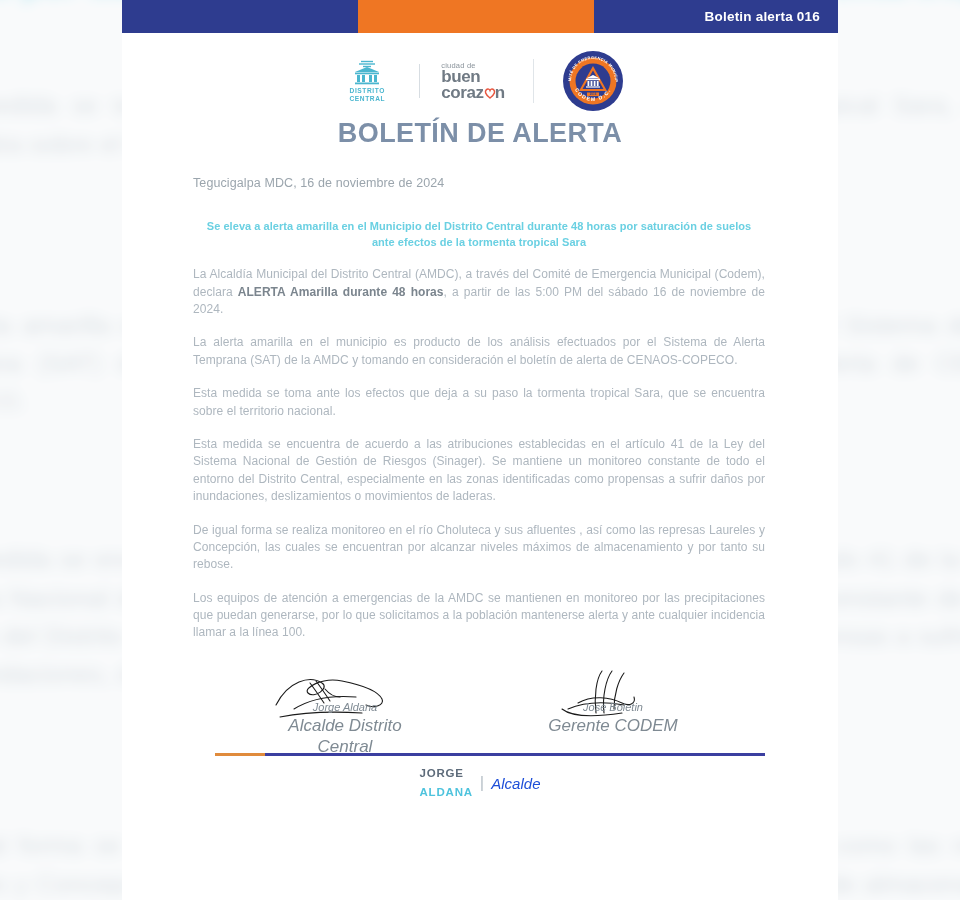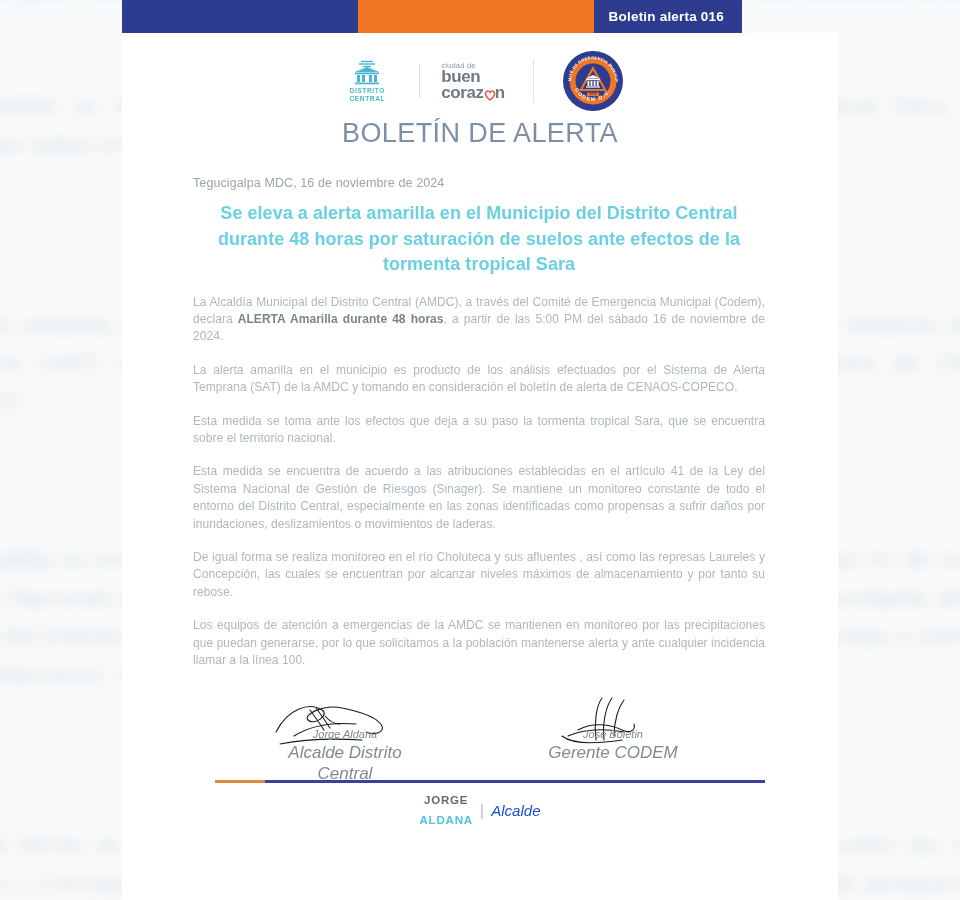--- a/index.html
+++ b/index.html
@@ -13,67 +13,67 @@
   .backdrop{
     position:absolute; left:-230px; top:-120px; width:1420px; height:1260px;
     filter:blur(7px); opacity:.55; transform:scale(1.02); transform-origin:center;
     background:#ffffff; overflow:hidden; pointer-events:none;
   }
   .bd-title{position:absolute;left:0;right:0;top:40px;text-align:center;
     font-size:34px;font-weight:bold;color:#7fd8e8;line-height:1.45;letter-spacing:.3px;padding:0 120px;}
   .bd-p{position:absolute;left:150px;right:150px;color:#c3cbd2;font-size:25px;line-height:1.5;text-align:justify;}
 
   
-  .banner{position:absolute;left:122px;top:0;width:620px;height:33px;display:flex;z-index:6;}
+  .banner{position:absolute;left:122px;top:0;width:716px;height:33px;display:flex;z-index:6;}
   .banner .seg-navy-l{width:236px;background:#2e3c8f;}
   .banner .seg-orange{width:236px;background:#ef7623;}
   .banner .seg-navy-r{flex:1;background:#2e3c8f;display:flex;align-items:center;justify-content:flex-end;}
   .banner .seg-navy-r span{color:#fff;font-size:13.5px;font-weight:bold;letter-spacing:.2px;padding-right:18px;}
 
   
   .card{position:absolute;left:122px;top:33px;width:716px;height:867px;background:#fff;z-index:5;}
 
   
   .logos{display:flex;align-items:center;justify-content:center;gap:12px;padding-top:17px;height:62px;}
   .logo-dc{display:flex;flex-direction:column;align-items:center;width:62px;}
   .logo-dc .bldg{width:34px;height:26px;position:relative;}
   .dc-text{font-size:6.6px;font-weight:bold;color:#4ab6cf;letter-spacing:.6px;line-height:1.15;text-align:center;margin-top:1px;}
   .divider-v{width:1px;height:34px;background:#d7dde2;margin:0 9px;}
   .logo-bc{display:flex;flex-direction:column;align-items:flex-start;}
   .bc-small{font-size:7.5px;color:#8b949c;letter-spacing:.2px;margin-bottom:-1px;}
   .bc-big{font-size:17px;font-weight:bold;color:#707a84;line-height:.92;letter-spacing:-.4px;}
-  .bc-row{display:flex;align-items:center;}
+  .bc-row{display:flex;}
   .heart{display:inline-block;width:11px;height:11px;position:relative;margin:0 0px 0 0;}
   .divider-v2{width:1px;height:44px;background:#e0e5e9;margin:0 16px;}
   .seal{width:62px;height:62px;position:relative;}
 
   
-  .doc-title{text-align:center;font-size:27px;font-weight:normal;color:#7c8fa8;letter-spacing:.4px;margin-top:6px;}
+  .doc-title{text-align:center;font-size:27px;font-weight:bold;color:#7c8fa8;letter-spacing:.4px;margin-top:6px;}
 
   
   .body-wrap{padding:0 73px 0 71px;}
   .dateline{font-size:12.5px;color:#9ba5ad;margin-top:27px;letter-spacing:.1px;}
-  .headline{margin-top:11px;text-align:center;font-size:18px;font-weight:bold;
+  .headline{margin-top:29px;text-align:center;font-size:11px;font-weight:bold;
     color:#6ad0e2;line-height:1.42;letter-spacing:.05px;padding:0 6px;}
   p.para{margin:16px 0 0 0;font-size:12px;line-height:1.45;color:#aeb7bf;text-align:justify;letter-spacing:.05px;}
   p.para b{color:#7b858e;}
 
   
   .sigs{display:flex;justify-content:center;gap:118px;margin-top:33px;}
   .sig{width:150px;text-align:center;position:relative;height:58px;}
   .sig svg{position:absolute;left:0;top:-6px;}
   .sig .nm{position:relative;font-size:11px;color:#7f8a93;line-height:1.25;padding-top:26px;font-style:italic;}
   .sig .rl{position:relative;font-size:17px;color:#7f8a93;line-height:1.25;font-style:italic;}
 
   
   .foot-rule{display:flex;margin:20px 73px 0 93px;height:3px;}
   .foot-rule .o{width:50px;background:#e08b3c;}
   .foot-rule .n{flex:1;background:#3b3fa0;}
   .foot-logo{display:flex;align-items:center;justify-content:center;gap:7px;margin-top:12px;}
-  .fl-stack{display:flex;flex-direction:column;align-items:center;line-height:1.0;}
+  .fl-stack{display:flex;flex-direction:column;line-height:1.0;}
   .fl-j{font-size:11.5px;font-weight:bold;color:#5d6b7a;letter-spacing:.8px;}
   .fl-a{font-size:11.5px;font-weight:bold;color:#4ec3dd;letter-spacing:.8px;margin-top:8px;}
   .fl-bar{color:#b9c2c9;font-size:17px;font-weight:300;}
   .fl-al{font-size:15px;color:#1d4ed8;font-style:italic;}
 </style>
 </head>
 <body>
 
 <div class="backdrop">
 

